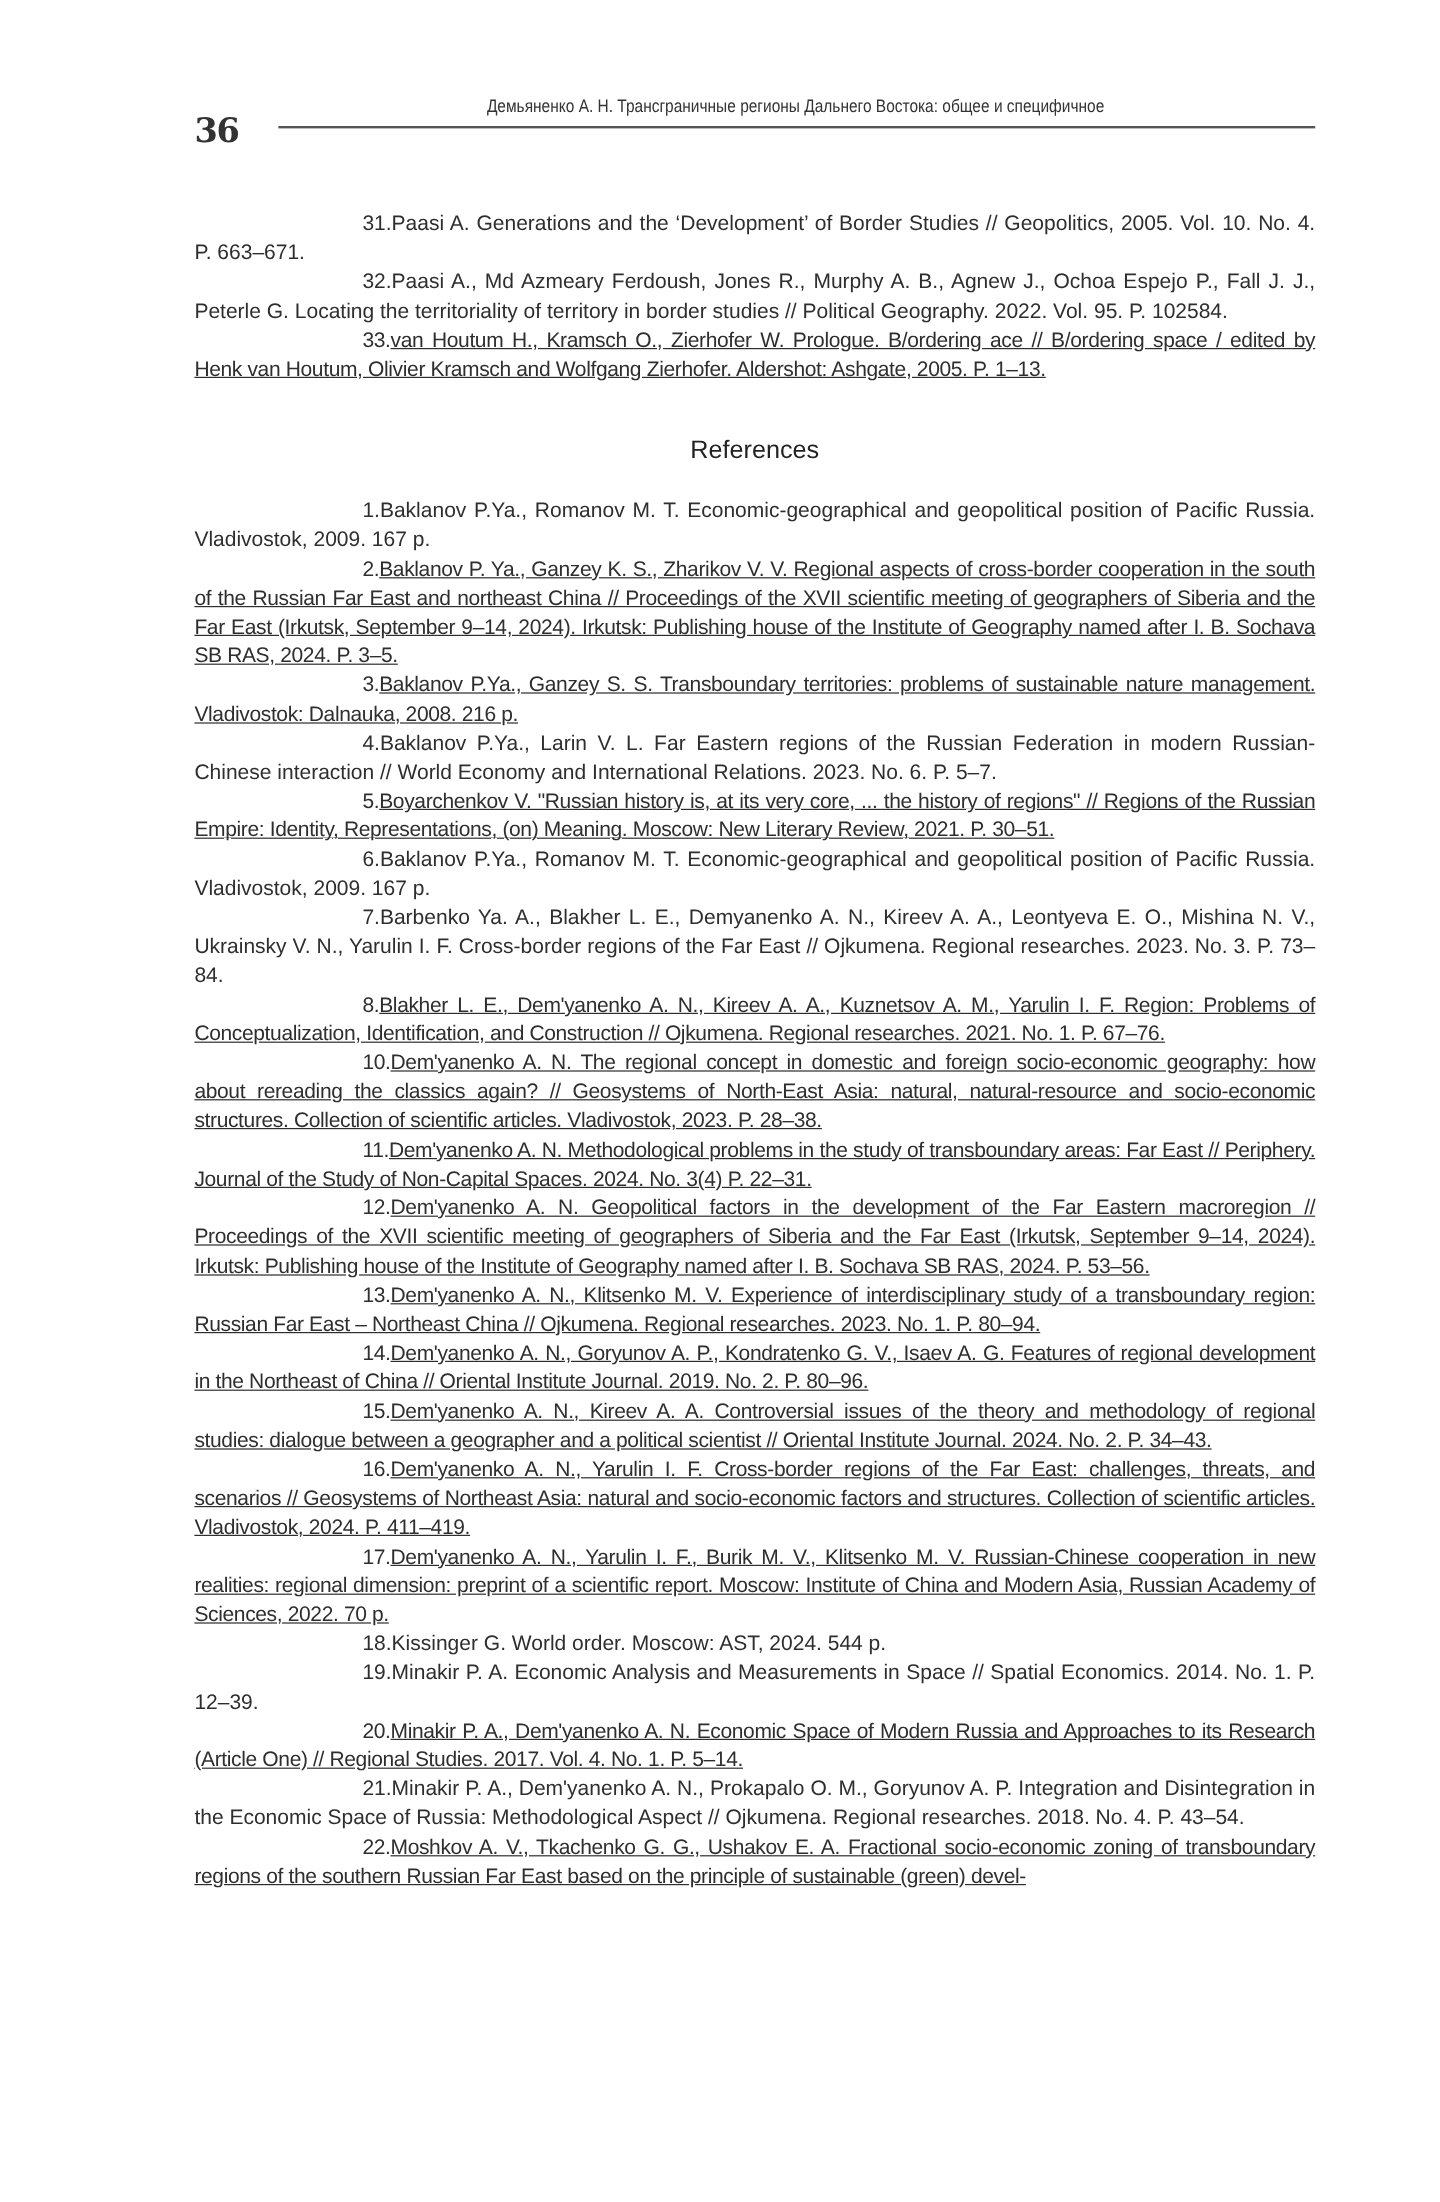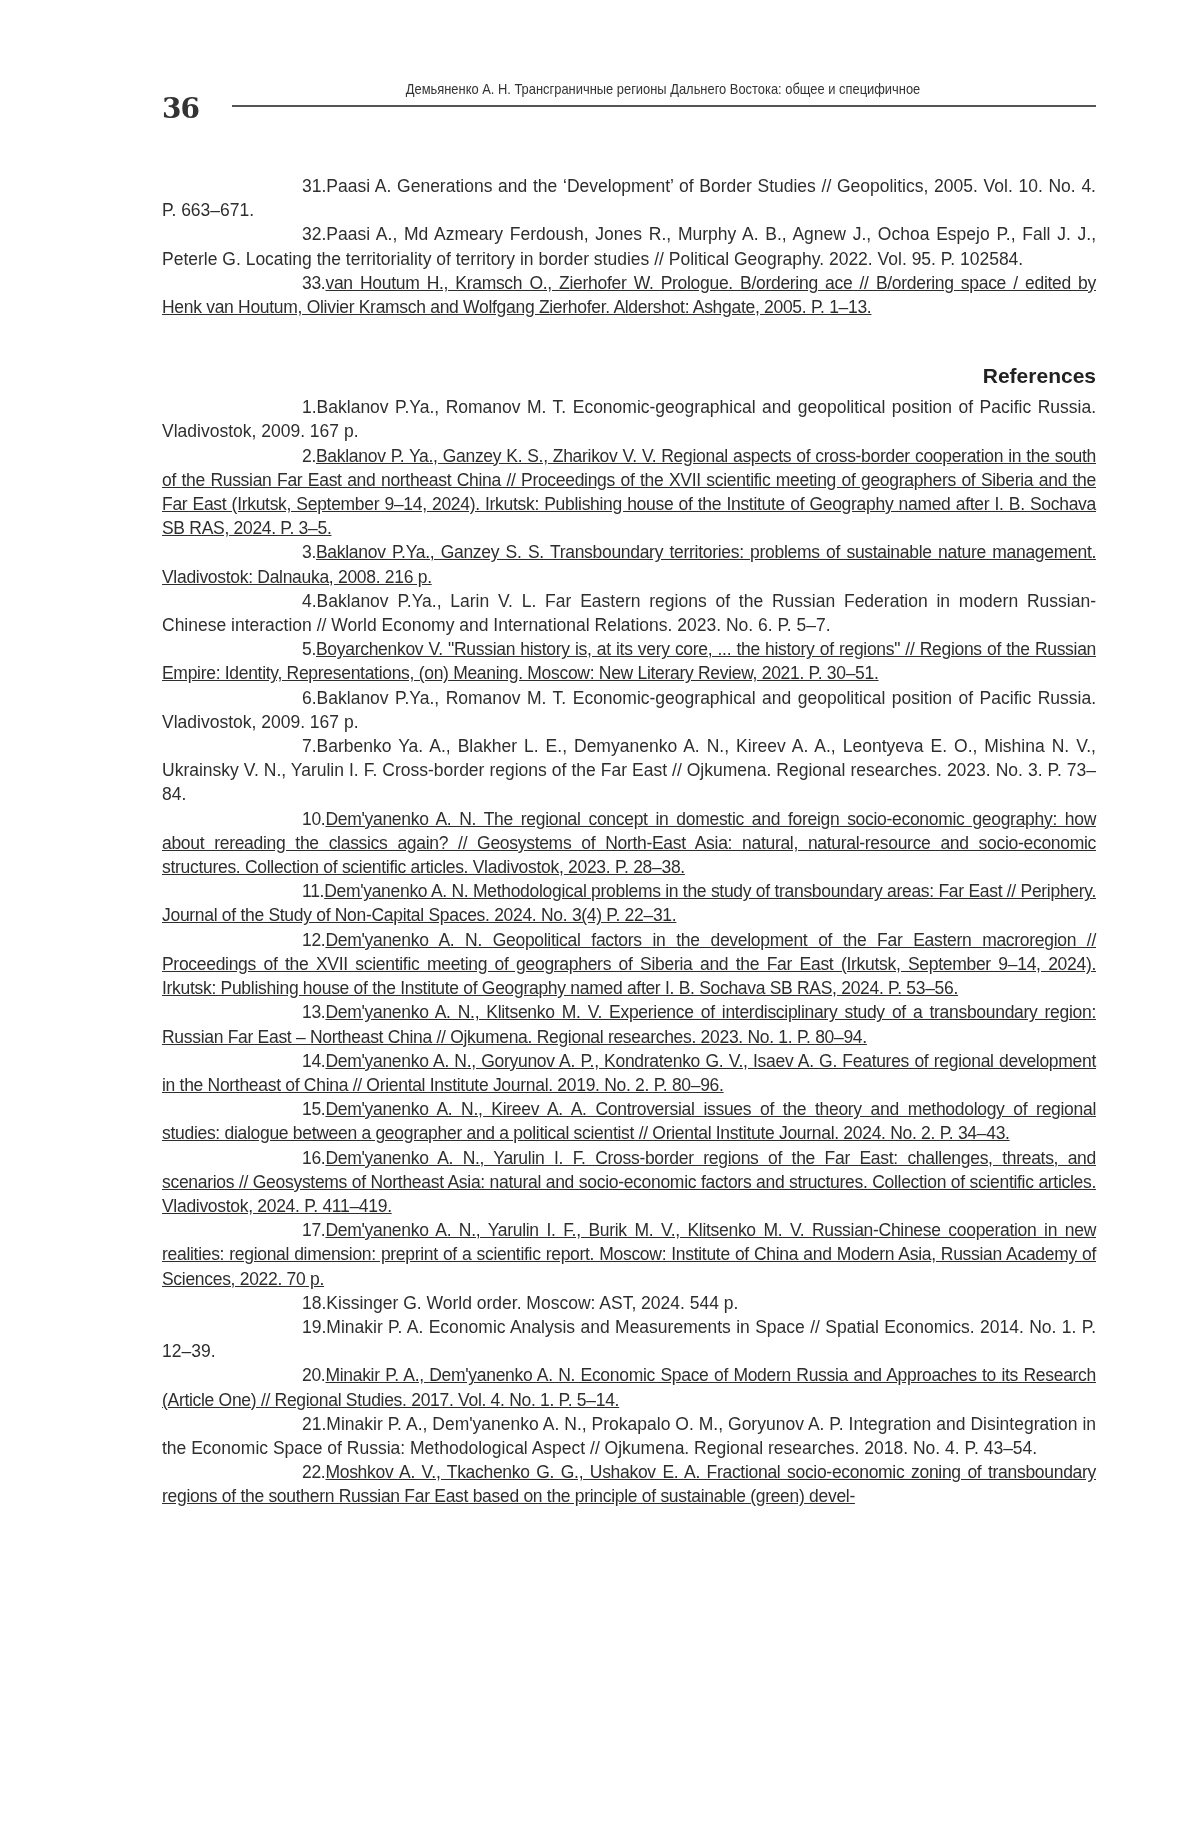--- a/index.html
+++ b/index.html
@@ -21,22 +21,22 @@
   .content {
     position: absolute; left: 162px; top: 174px; width: 934px;
     font-family: "Liberation Sans", sans-serif; font-size: 17.5px; line-height: 24.2px;
     color: #2e2e2e; text-align: justify;
   }
   .ref {
     margin: 0; text-indent: 70px;
   }
   .ref .num { display: inline-block; min-width: 30px; }
   .section-title {
-    text-align: right; font-weight: bold; font-size: 21px; color: #222;
-    margin: 44px 0 6px 0; line-height: 26px; text-indent: 0;
+    text-align: center; font-weight: normal; font-size: 21px; color: #222;
+    margin: 44px 0 24px 0; line-height: 26px; text-indent: 0;
   }
   .tight { letter-spacing: -0.3px; text-decoration: underline; }
 </style>
 </head>
 <body>
 
 <div class="page-number">36</div>
 <div class="running-head">Демьяненко А. Н. Трансграничные регионы Дальнего Востока: общее и специфичное</div>
 <div class="header-rule"></div>
 
@@ -50,20 +50,21 @@
   <div class="section-title">References</div>
 
   <div>
     <p class="ref"><span class="num">1.</span><span>Baklanov P.Ya., Romanov M. T. Economic-geographical and geopolitical position of Pacific Russia. Vladivostok, 2009. 167 p.</span></p>
     <p class="ref tight"><span class="num">2.</span><span>Baklanov P. Ya., Ganzey K. S., Zharikov V. V. Regional aspects of cross-border cooperation in the south of the Russian Far East and northeast China // Proceedings of the XVII scientific meeting of geographers of Siberia and the Far East (Irkutsk, September 9–14, 2024). Irkutsk: Publishing house of the Institute of Geography named after I. B. Sochava SB RAS, 2024. P. 3–5.</span></p>
     <p class="ref tight"><span class="num">3.</span><span>Baklanov P.Ya., Ganzey S. S. Transboundary territories: problems of sustainable nature management. Vladivostok: Dalnauka, 2008. 216 p.</span></p>
     <p class="ref"><span class="num">4.</span><span>Baklanov P.Ya., Larin V. L. Far Eastern regions of the Russian Federation in modern Russian-Chinese interaction // World Economy and International Relations. 2023. No. 6. P. 5–7.</span></p>
     <p class="ref tight"><span class="num">5.</span><span>Boyarchenkov V. "Russian history is, at its very core, ... the history of regions" // Regions of the Russian Empire: Identity, Representations, (on) Meaning. Moscow: New Literary Review, 2021. P. 30–51.</span></p>
     <p class="ref"><span class="num">6.</span><span>Baklanov P.Ya., Romanov M. T. Economic-geographical and geopolitical position of Pacific Russia. Vladivostok, 2009. 167 p.</span></p>
     <p class="ref"><span class="num">7.</span><span>Barbenko Ya. A., Blakher L. E., Demyanenko A. N., Kireev A. A., Leontyeva E. O., Mishina N. V., Ukrainsky V. N., Yarulin I. F. Cross-border regions of the Far East // Ojkumena. Regional researches. 2023. No. 3. P. 73–84.</span></p>
+    <p class="ref tight"><span class="num">8.</span><span>Blakher L. E., Dem'yanenko A. N., Kireev A. A., Kuznetsov A. M., Yarulin I. F. Region: Problems of Conceptualization, Identification, and Construction // Ojkumena. Regional researches. 2021. No. 1. P. 67–76.</span></p>
     <p class="ref tight"><span class="num">10.</span><span>Dem'yanenko A. N. The regional concept in domestic and foreign socio-economic geography: how about rereading the classics again? // Geosystems of North-East Asia: natural, natural-resource and socio-economic structures. Collection of scientific articles. Vladivostok, 2023. P. 28–38.</span></p>
     <p class="ref tight"><span class="num">11.</span><span>Dem'yanenko A. N. Methodological problems in the study of transboundary areas: Far East // Periphery. Journal of the Study of Non-Capital Spaces. 2024. No. 3(4) P. 22–31.</span></p>
     <p class="ref tight"><span class="num">12.</span><span>Dem'yanenko A. N. Geopolitical factors in the development of the Far Eastern macroregion // Proceedings of the XVII scientific meeting of geographers of Siberia and the Far East (Irkutsk, September 9–14, 2024). Irkutsk: Publishing house of the Institute of Geography named after I. B. Sochava SB RAS, 2024. P. 53–56.</span></p>
     <p class="ref tight"><span class="num">13.</span><span>Dem'yanenko A. N., Klitsenko M. V. Experience of interdisciplinary study of a transboundary region: Russian Far East – Northeast China // Ojkumena. Regional researches. 2023. No. 1. P. 80–94.</span></p>
     <p class="ref tight"><span class="num">14.</span><span>Dem'yanenko A. N., Goryunov A. P., Kondratenko G. V., Isaev A. G. Features of regional development in the Northeast of China // Oriental Institute Journal. 2019. No. 2. P. 80–96.</span></p>
     <p class="ref tight"><span class="num">15.</span><span>Dem'yanenko A. N., Kireev A. A. Controversial issues of the theory and methodology of regional studies: dialogue between a geographer and a political scientist // Oriental Institute Journal. 2024. No. 2. P. 34–43.</span></p>
     <p class="ref tight"><span class="num">16.</span><span>Dem'yanenko A. N., Yarulin I. F. Cross-border regions of the Far East: challenges, threats, and scenarios // Geosystems of Northeast Asia: natural and socio-economic factors and structures. Collection of scientific articles. Vladivostok, 2024. P. 411–419.</span></p>
     <p class="ref tight"><span class="num">17.</span><span>Dem'yanenko A. N., Yarulin I. F., Burik M. V., Klitsenko M. V. Russian-Chinese cooperation in new realities: regional dimension: preprint of a scientific report. Moscow: Institute of China and Modern Asia, Russian Academy of Sciences, 2022. 70 p.</span></p>
     <p class="ref"><span class="num">18.</span><span>Kissinger G. World order. Moscow: AST, 2024. 544 p.</span></p>
     <p class="ref"><span class="num">19.</span><span>Minakir P. A. Economic Analysis and Measurements in Space // Spatial Economics. 2014. No. 1. P. 12–39.</span></p>

